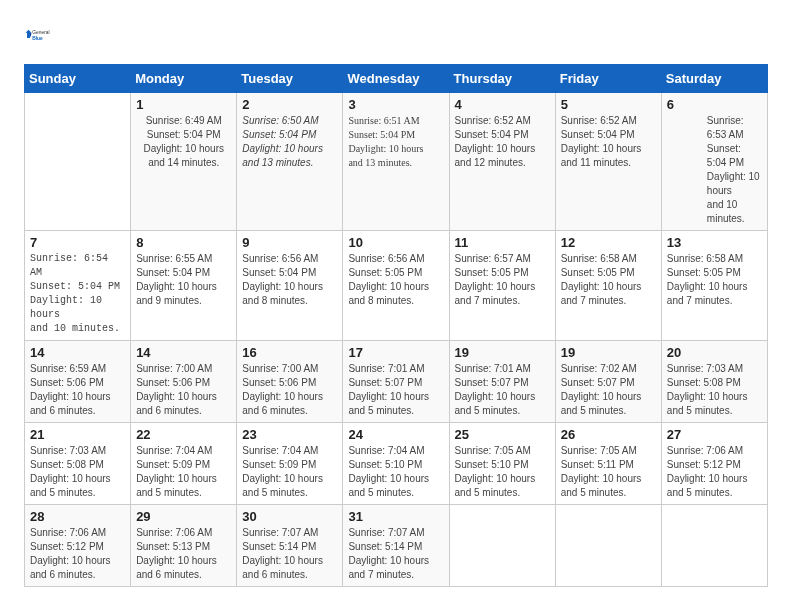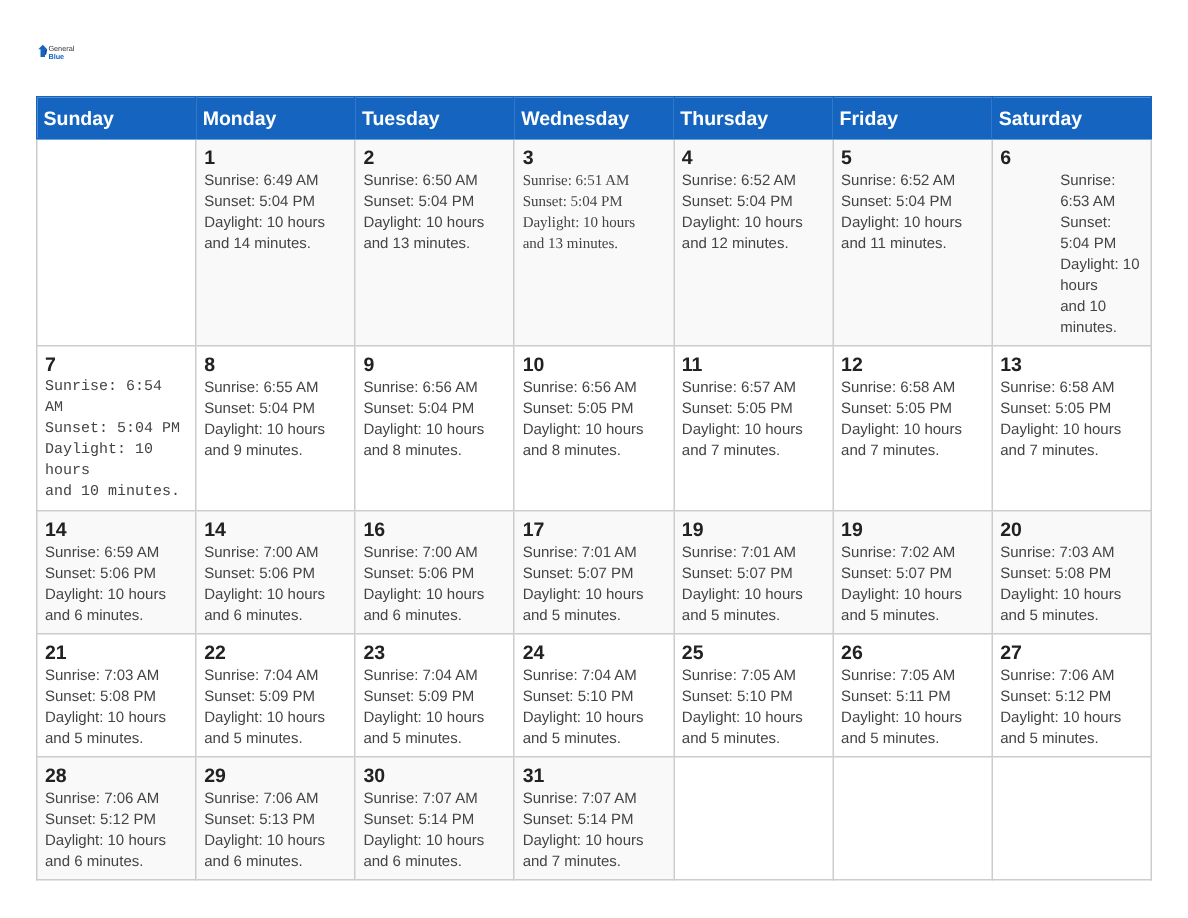--- a/index.html
+++ b/index.html
@@ -120,28 +120,28 @@
           <th>Thursday</th>
           <th>Friday</th>
           <th>Saturday</th>
         </tr>
     </thead>
     <tbody id="calendar-body">
     <tr>
           <td class="empty-cell"></td>
           <td>
             <span class="day-number">1</span>
-            <div class="day-detail" style="white-space: pre-line;">Sunrise: 6:49 AM
+            <div class="day-detail" style="white-space: pre-line; text-align: center;">Sunrise: 6:49 AM
 Sunset: 5:04 PM
 Daylight: 10 hours
 and 14 minutes.</div>
           </td>
           <td>
             <span class="day-number">2</span>
-            <div class="day-detail" style="white-space: pre-line;">Sunrise: 6:50 AM
+            <div class="day-detail" style="white-space: pre-line; font-style: italic;">Sunrise: 6:50 AM
 Sunset: 5:04 PM
 Daylight: 10 hours
 and 13 minutes.</div>
           </td>
           <td>
             <span class="day-number">3</span>
             <div class="day-detail" style="white-space: pre-line; font-family: Liberation Serif, serif;">Sunrise: 6:51 AM
 Sunset: 5:04 PM
 Daylight: 10 hours
 and 13 minutes.</div>

